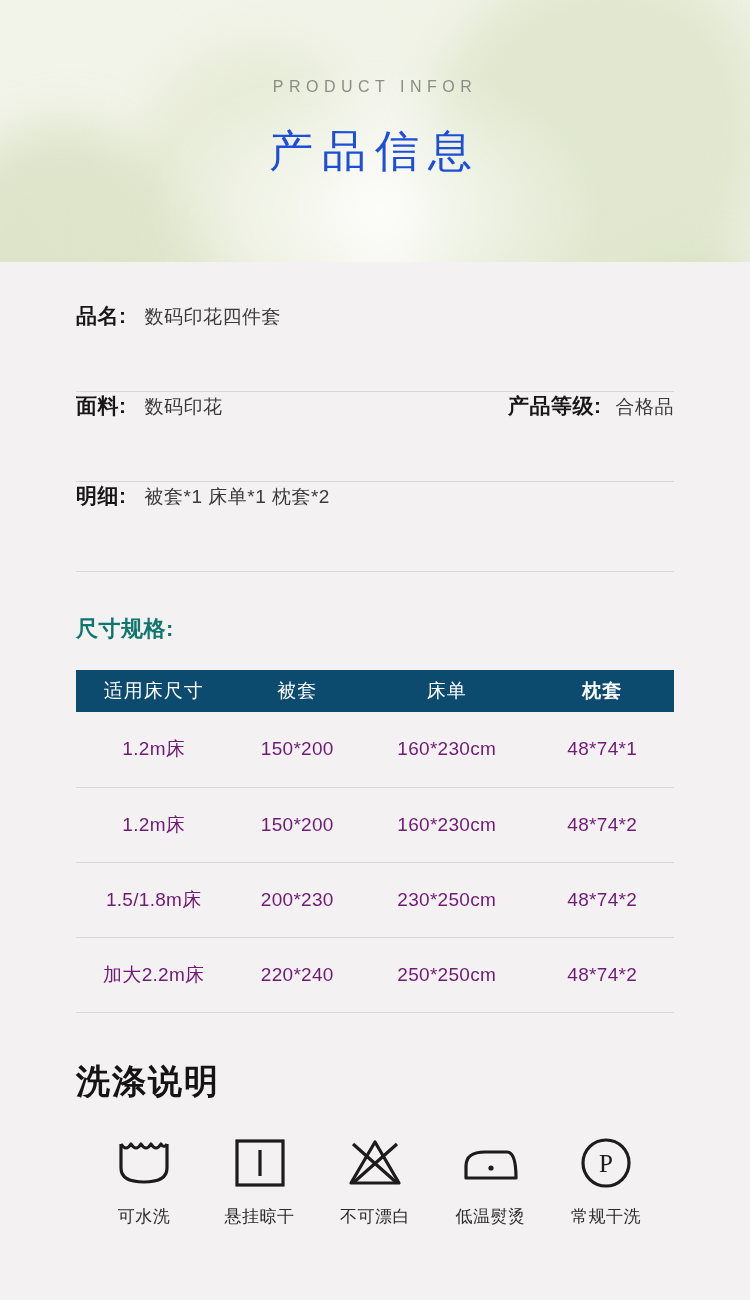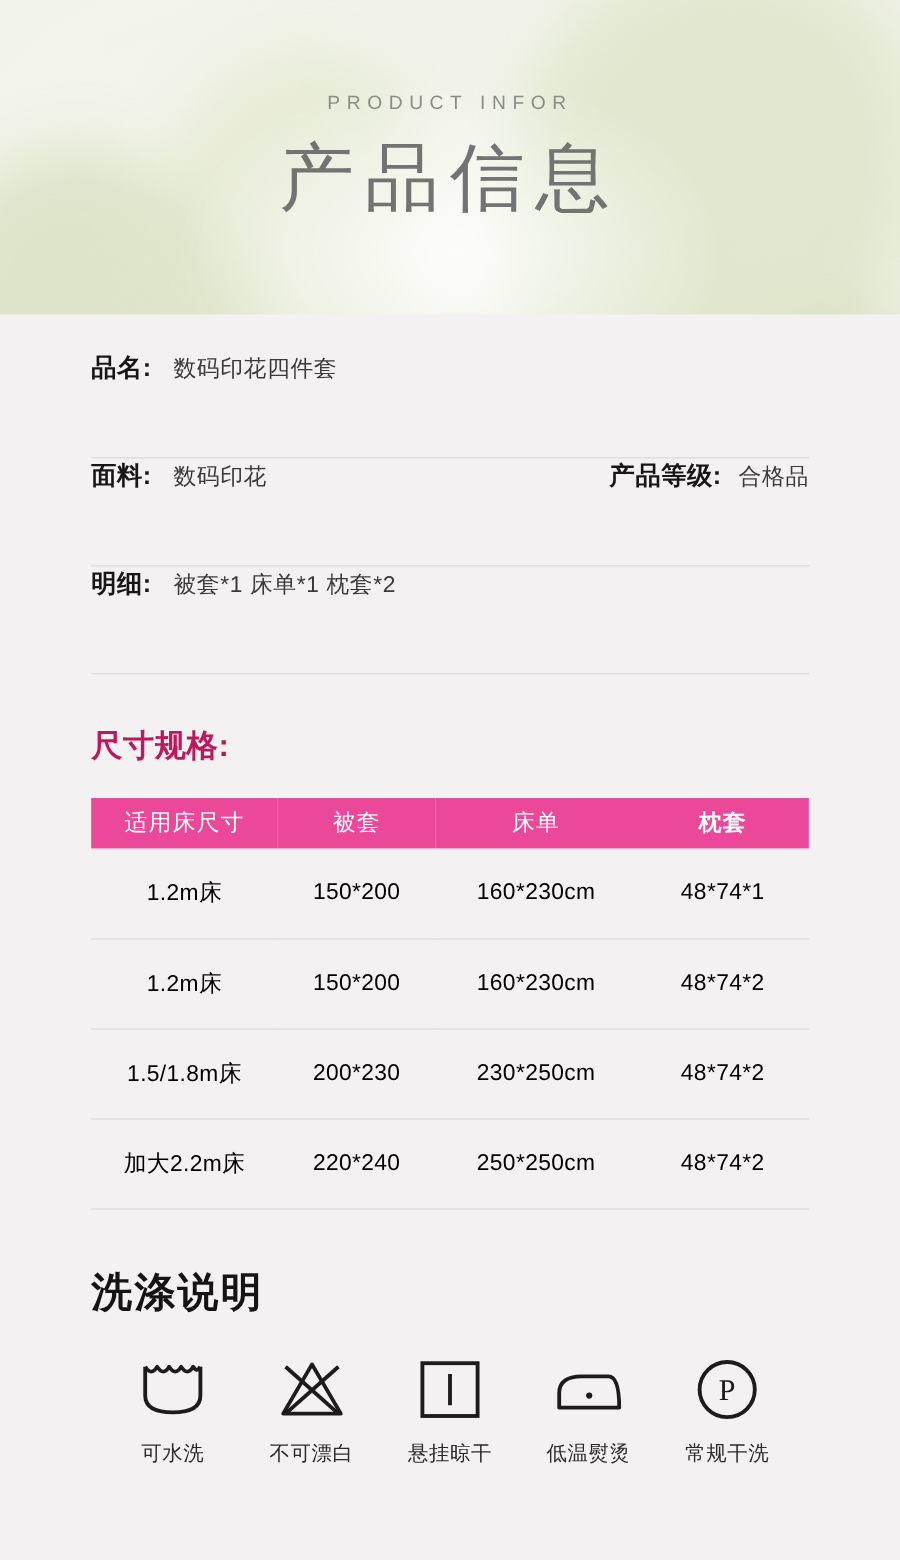--- a/index.html
+++ b/index.html
@@ -59,45 +59,45 @@
     z-index: 3;
   }
   .kicker {
     margin-top: 78px;
     font-size: 16px;
     letter-spacing: 5.5px;
     color: #8b8d85;
     font-weight: 400;
   }
   .title {
-    margin-top: 18px;
-    font-size: 62px;
+    margin-top: 30px;
+    font-size: 44px;
     letter-spacing: 9px;
-    color: #737373;
+    color: #1d4ed8;
     font-weight: 400;
     line-height: 1.12;
   }
 
   
   .card {
     position: absolute;
     left: 0;
     top: 262px;
     width: 750px;
     height: 1038px;
     background: #f4f1f3;
     z-index: 2;
   }
 
   .card-inner {
     padding: 0 76px;
   }
 
   
-  .info-list { margin-top: 30px; }
+  .info-list { margin-top: 40px; }
   .info-row {
     position: relative;
     display: flex;
     align-items: baseline;
     height: 90px;
     border-bottom: 1px solid #dbd7d9;
   }
   .info-row:first-child { border-top: none; }
   .info-label {
     font-size: 21px;
@@ -114,50 +114,50 @@
   .info-right {
     margin-left: auto;
     display: flex;
     align-items: baseline;
   }
   .info-right .info-value { margin-left: 14px; }
 
   
   .spec-heading {
     margin-top: 42px;
-    font-size: 26px;
+    font-size: 22px;
     font-weight: bold;
-    color: #be185d;
+    color: #0f766e;
     letter-spacing: .5px;
   }
 
   
   table.size-table {
     margin-top: 26px;
     width: 100%;
     border-collapse: collapse;
     table-layout: fixed;
   }
   table.size-table thead th {
-    background: #ec4899;
+    background: #0c4a6e;
     color: #ffffff;
     font-size: 19px;
     font-weight: 400;
     height: 42px;
     letter-spacing: 1px;
   }
   table.size-table thead th:nth-child(1) { width: 26%; }
   table.size-table thead th:nth-child(2) { width: 22%; font-family: Liberation Serif, serif; }
   table.size-table thead th:nth-child(3) { width: 28%; }
   table.size-table thead th:nth-child(4) { width: 24%; font-weight: bold; }
   table.size-table tbody td {
     height: 75px;
     text-align: center;
     font-size: 19px;
-    color: #000000;
+    color: #701a75;
     border-bottom: 1px solid #dbd7d9;
     letter-spacing: .3px;
   }
 
   
   .wash-heading {
     margin-top: 46px;
     font-size: 34px;
     font-weight: bold;
     color: #141414;
@@ -281,41 +281,41 @@
           <svg width="58" height="50" viewBox="0 0 58 50">
             <path d="M6 6 L6 30 Q6 44 29 44 Q52 44 52 30 L52 6" fill="none" stroke="#1c1c1c" stroke-width="3.2"></path>
             <path d="M6 6 Q11 14 16 6 Q21 14 26 6 Q31 14 36 6 Q41 14 46 6 Q49 11 52 6" fill="none" stroke="#1c1c1c" stroke-width="3.2" stroke-linejoin="round"></path>
           </svg>
         </div>
         <div class="wash-caption">可水洗</div>
       </div>
 
       <div class="wash-item">
         <div class="wash-glyph">
+          <svg width="54" height="52" viewBox="0 0 54 52">
+            <rect x="4" y="4" width="46" height="44" fill="none" stroke="#1c1c1c" stroke-width="3.2"></rect>
+            <line x1="27" y1="13" x2="27" y2="39" stroke="#1c1c1c" stroke-width="3.2"></line>
+          </svg>
+        </div>
+        <div class="wash-caption">悬挂晾干</div>
+      </div>
+
+      <div class="wash-item">
+        <div class="wash-glyph">
           <svg width="58" height="50" viewBox="0 0 58 50">
             <path d="M29 4 L53 45 L5 45 Z" fill="none" stroke="#1c1c1c" stroke-width="3.2" stroke-linejoin="round"></path>
             <line x1="7" y1="6" x2="51" y2="45" stroke="#1c1c1c" stroke-width="3.2"></line>
             <line x1="51" y1="6" x2="7" y2="45" stroke="#1c1c1c" stroke-width="3.2"></line>
           </svg>
         </div>
         <div class="wash-caption">不可漂白</div>
       </div>
 
       <div class="wash-item">
         <div class="wash-glyph">
-          <svg width="54" height="52" viewBox="0 0 54 52">
-            <rect x="4" y="4" width="46" height="44" fill="none" stroke="#1c1c1c" stroke-width="3.2"></rect>
-            <line x1="27" y1="13" x2="27" y2="39" stroke="#1c1c1c" stroke-width="3.2"></line>
-          </svg>
-        </div>
-        <div class="wash-caption">悬挂晾干</div>
-      </div>
-
-      <div class="wash-item">
-        <div class="wash-glyph">
           <svg width="60" height="46" viewBox="0 0 60 46">
             <path d="M5 38 L5 26 Q5 12 24 12 L46 12 Q55 12 55 38 Z" fill="none" stroke="#1c1c1c" stroke-width="3.2" stroke-linejoin="round"></path>
             <circle cx="30" cy="28" r="2.6" fill="#1c1c1c"></circle>
           </svg>
         </div>
         <div class="wash-caption">低温熨烫</div>
       </div>
 
       <div class="wash-item">
         <div class="wash-glyph">

